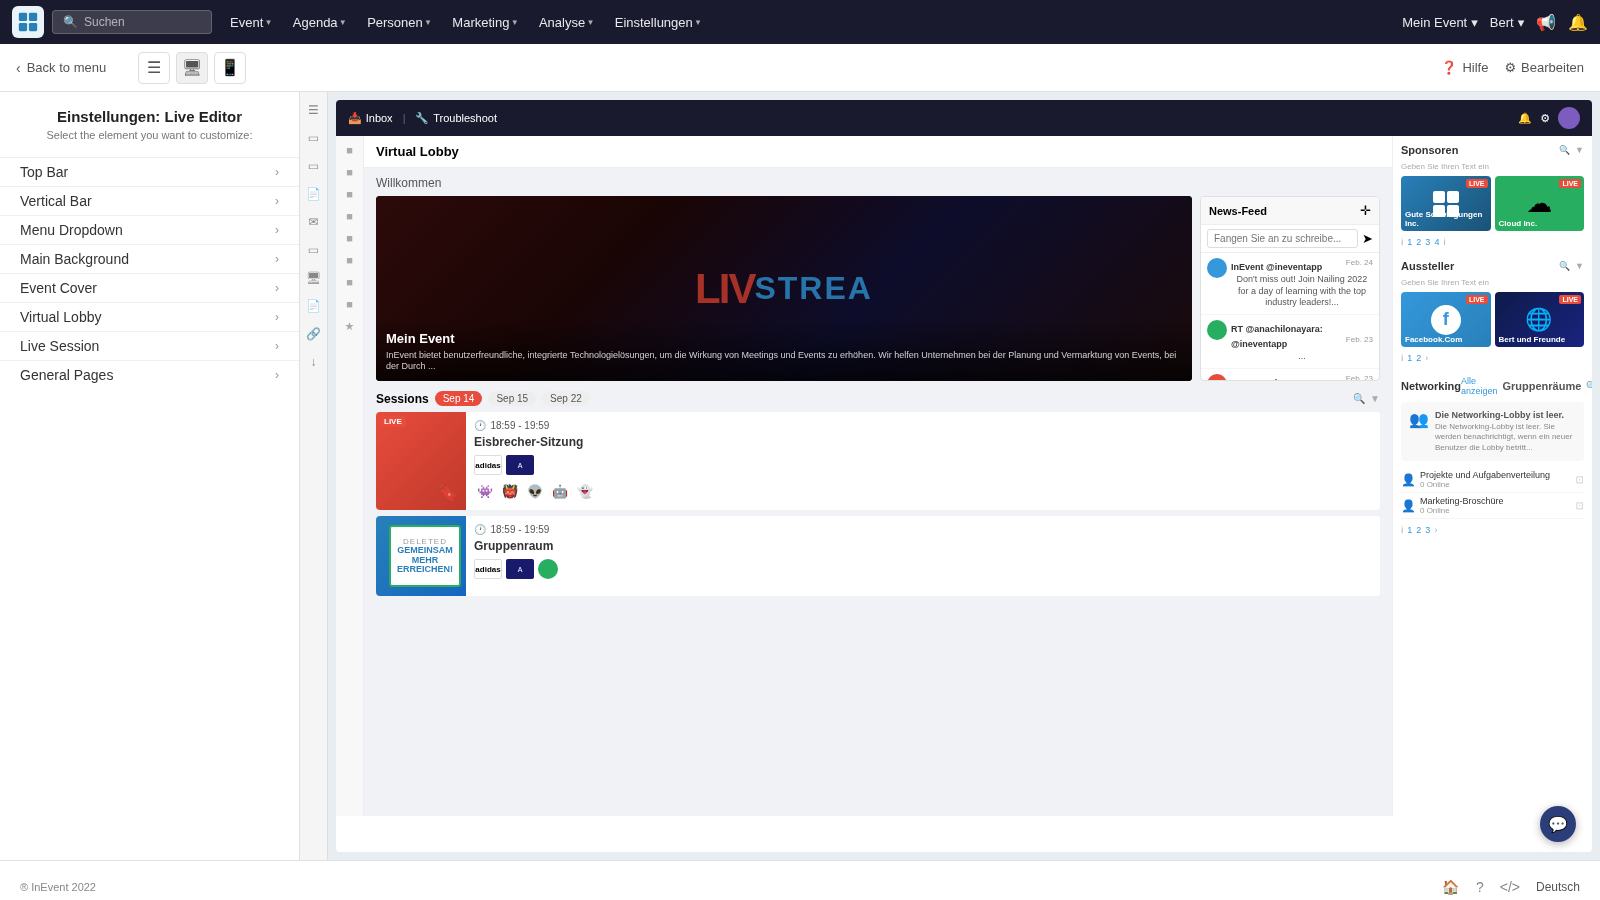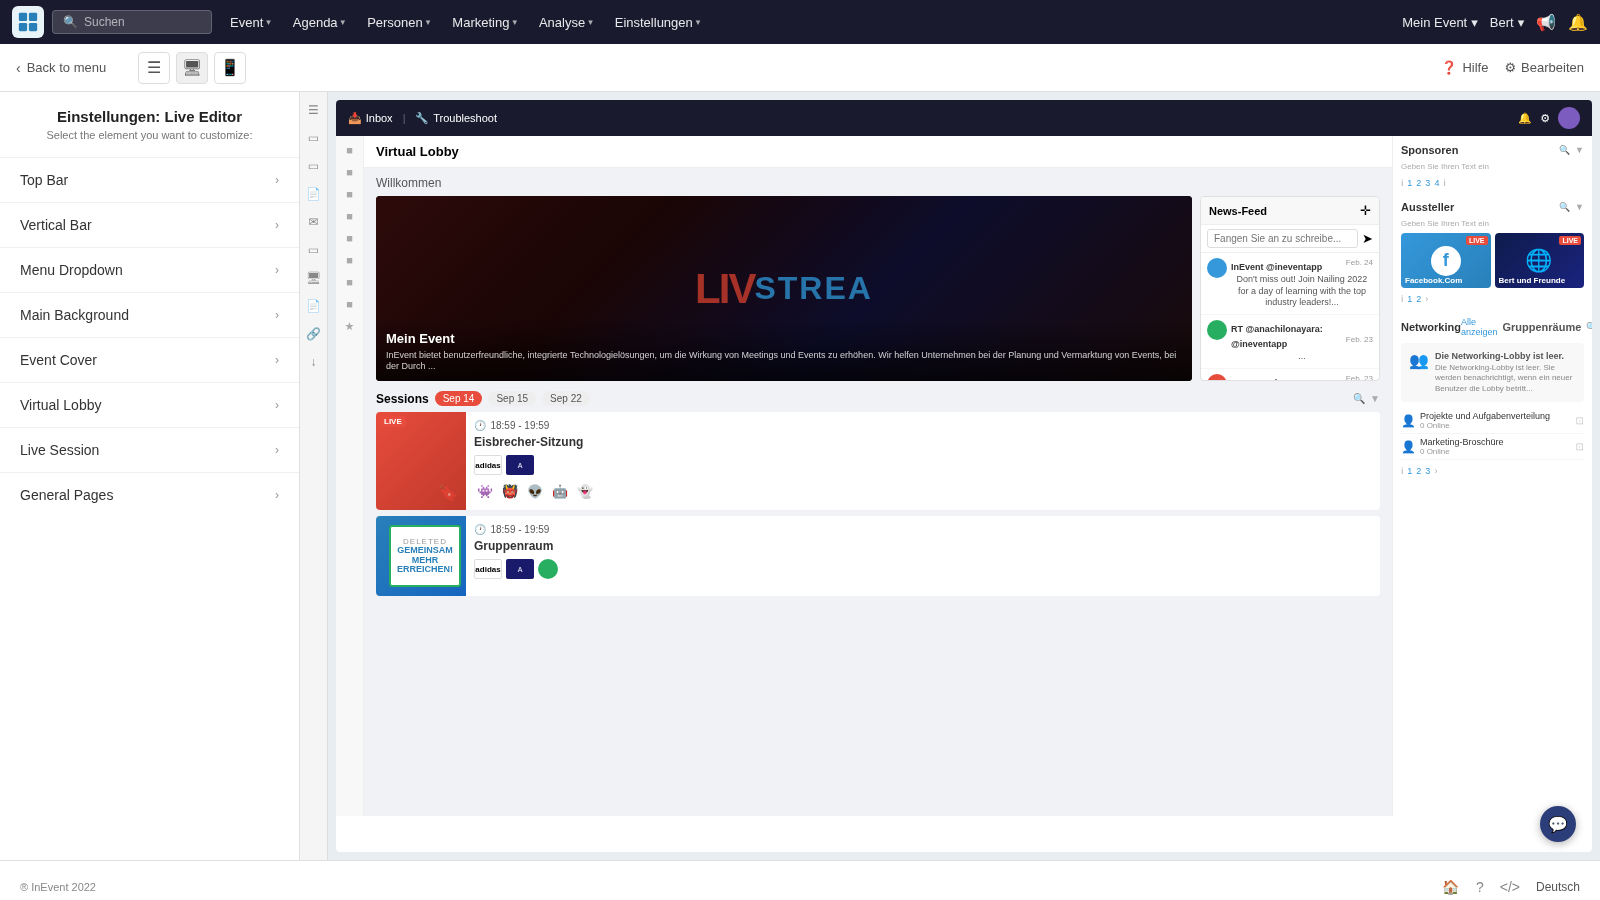--- a/index.html
+++ b/index.html
@@ -107,21 +107,21 @@
       font-size: 11px;
       color: #777;
       text-align: center;
       margin-bottom: 16px;
       padding: 0 20px;
     }
     .sidebar-menu-item {
       display: flex;
       align-items: center;
       justify-content: space-between;
-      padding: 14px 20px;
+      padding: 6px 20px;
       border-top: 1px solid #f0f0f0;
       cursor: pointer;
       color: #333;
       font-size: 14px;
     }
     .sidebar-menu-item .chevron-right { color: #999; font-size: 12px; }
 
     
     .preview-area {
       flex: 1;
@@ -780,20 +780,39 @@
 
           <div class="right-section">
             <div class="right-section-header">
               <span class="right-section-title">Sponsoren</span>
               <div style="display:flex;gap:4px;">
                 <span style="font-size:9px;color:#aaa;">🔍</span>
                 <span style="font-size:9px;color:#aaa;">▼</span>
               </div>
             </div>
             <div style="font-size:8px;color:#aaa;margin-bottom:5px;">Geben Sie Ihren Text ein</div>
+            <div class="sponsor-grid">
+              <div class="sponsor-card sponsor-bg-1">
+                <div class="sponsor-icon">
+                  <svg width="30" height="30" viewBox="0 0 30 30">
+                      <rect x="2" y="2" width="12" height="12" fill="#fff" rx="2"></rect>
+                      <rect x="16" y="2" width="12" height="12" fill="#fff" rx="2"></rect>
+                      <rect x="2" y="16" width="12" height="12" fill="#fff" rx="2"></rect>
+                      <rect x="16" y="16" width="12" height="12" fill="#fff" rx="2"></rect>
+                    </svg>
+                </div>
+                <span class="sponsor-live">LIVE</span>
+                <span class="sponsor-name">Gute Schwingungen Inc.</span>
+              </div>
+              <div class="sponsor-card sponsor-bg-2">
+                <div class="sponsor-icon" style="font-size:26px;">☁</div>
+                <span class="sponsor-live">LIVE</span>
+                <span class="sponsor-name">Cloud Inc.</span>
+              </div>
+            </div>
             <div class="pagination">
               <span style="font-size:9px;color:#aaa;">ℹ</span>
               <span class="page-num">1</span>
               <span class="page-num">2</span>
               <span class="page-num">3</span>
               <span class="page-num">4</span>
               <span style="font-size:9px;color:#aaa;">ℹ</span>
             </div>
           </div>
 

